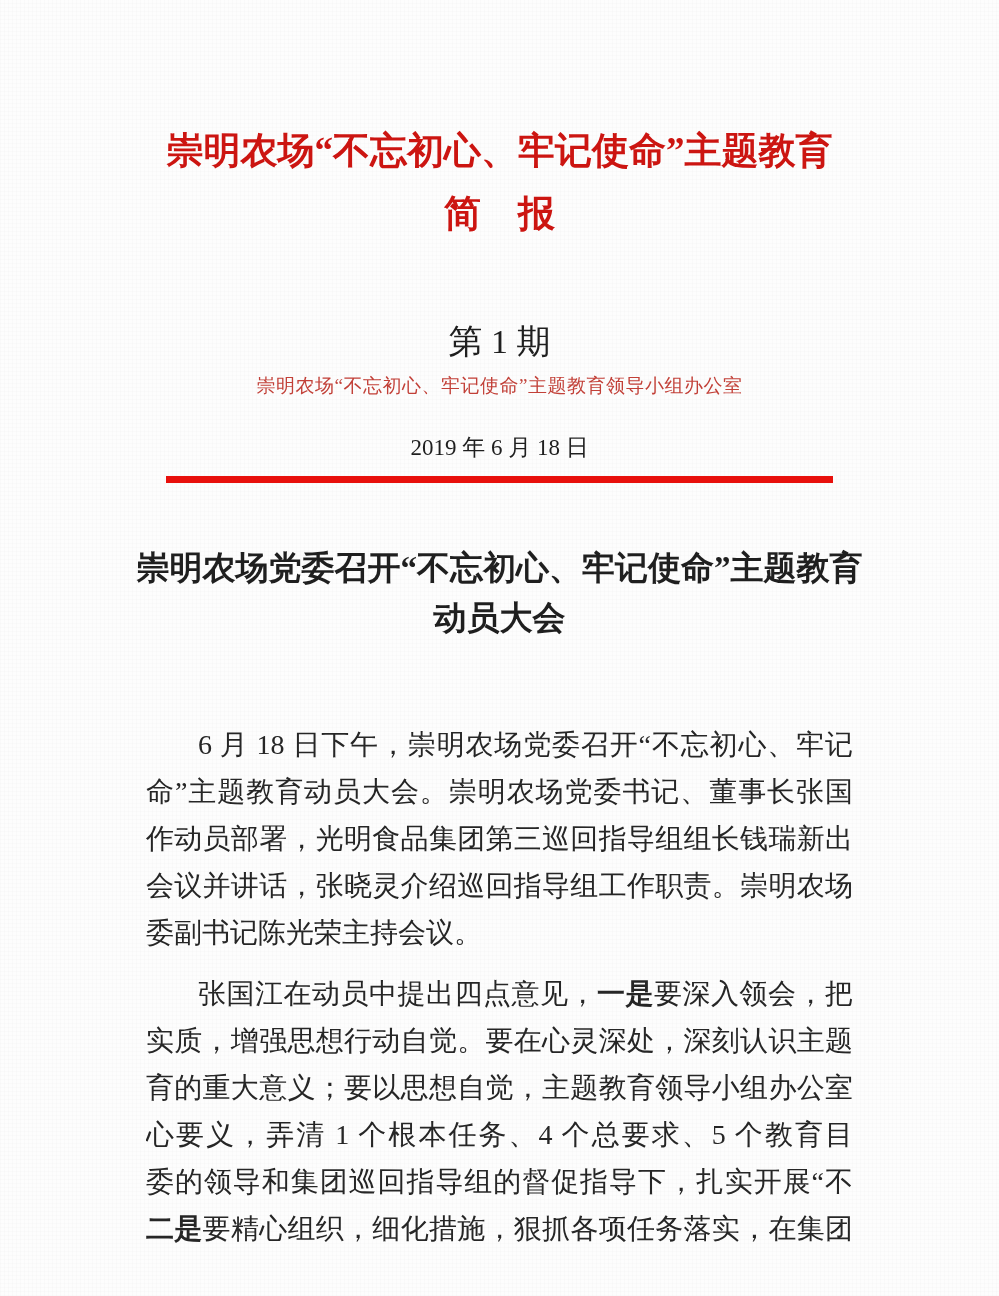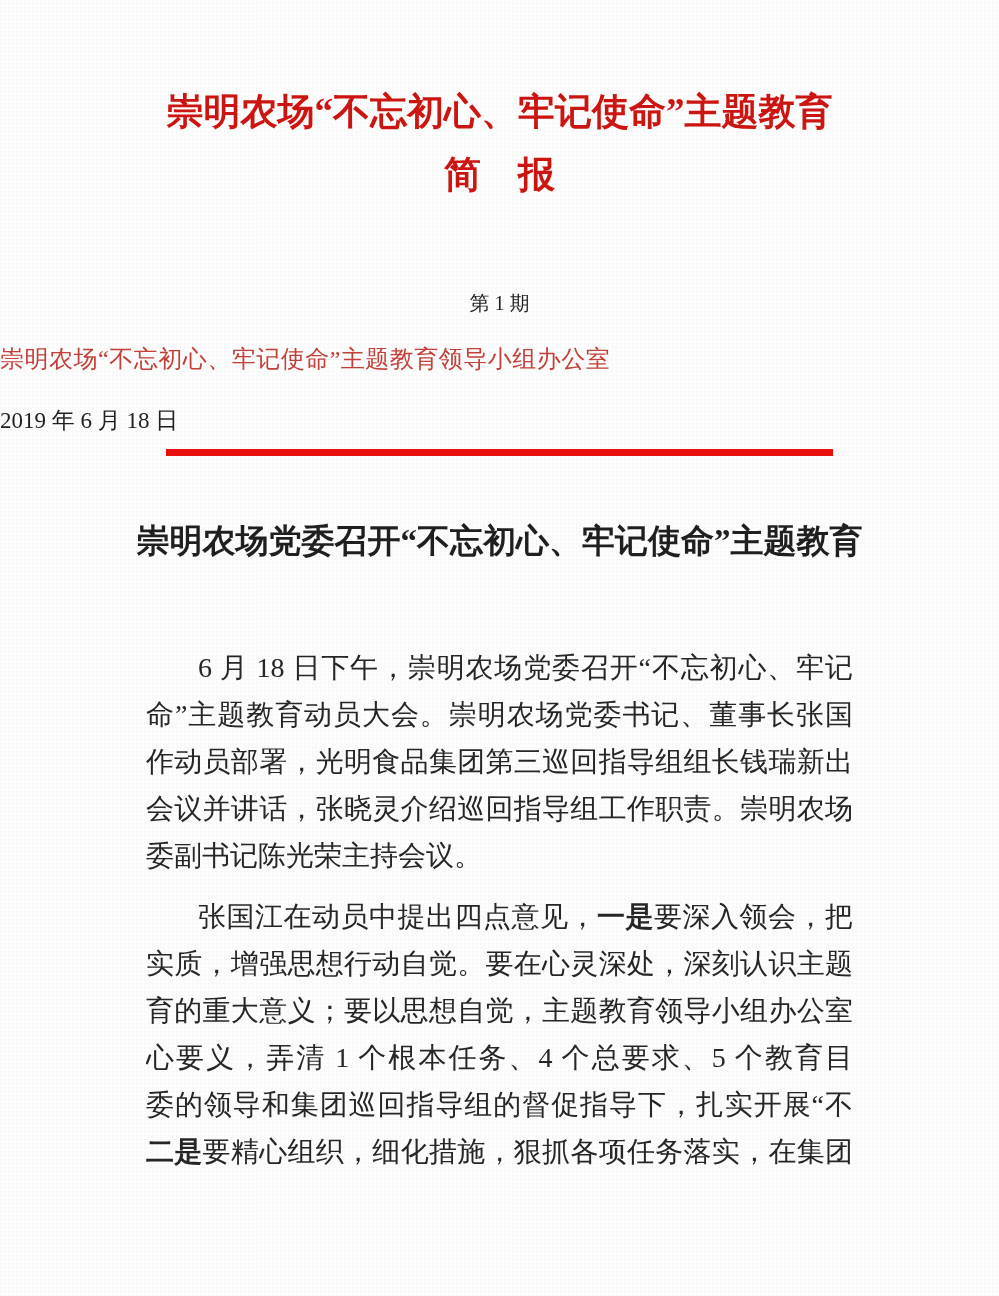--- a/index.html
+++ b/index.html
@@ -17,32 +17,33 @@
     background-color:#fdfdfd;
     background-image:
       repeating-linear-gradient(0deg, rgba(190,190,190,0.05) 0 1px, transparent 1px 4px),
       repeating-linear-gradient(90deg, rgba(190,190,190,0.05) 0 1px, transparent 1px 4px);
     font-family:"Liberation Serif","DejaVu Serif",serif;
   }
   .doc-title{
     padding-top:80px; text-align:center;
     font-size:37px; line-height:63px; font-weight:bold;
     color:var(--title-red);
+    margin-top:39px;
   }
   .issue{
     margin-top:80px; text-align:center;
-    font-size:20px; line-height:34px; color:var(--ink);
+    font-size:34px; line-height:34px; color:var(--ink);
   }
   .office{
-    margin-top:24px; text-align:left;
-    font-size:24px; line-height:30px; color:var(--office-red);
+    margin-top:12px; text-align:center;
+    font-size:19px; line-height:30px; color:var(--office-red);
     letter-spacing:0.5px;
   }
   .date{
-    margin-top:32px; 
+    margin-top:32px; text-align:center;
     font-size:23px; line-height:30px; color:var(--ink);
   }
   .rule{
     margin:13px auto 0; width:667px; height:7px;
     background:var(--rule-red);
   }
   .heading{
     margin-top:60px; text-align:center;
     font-size:33px; line-height:50px; font-weight:bold; color:var(--ink);
   }
@@ -72,20 +73,21 @@
   <div class="issue">第 1 期</div>
 
   <div class="office">崇明农场“不忘初心、牢记使命”主题教育领导小组办公室</div>
 
   <div class="date">2019 年 6 月 18 日</div>
 
   <div class="rule"></div>
 
   <div class="heading">
     <div>崇明农场党委召开“不忘初心、牢记使命”主题教育</div>
+    <div>动员大会</div>
   </div>
 
   <div class="body-wrap" id="article-body">
       <div class="para">
         <div class="line indent"><span class="">6 月 18 日下午，崇明农场党委召开“不忘初心、牢记使</span></div>
         <div class="line"><span class="">命”主题教育动员大会。崇明农场党委书记、董事长张国江</span></div>
         <div class="line"><span class="">作动员部署，光明食品集团第三巡回指导组组长钱瑞新出席</span></div>
         <div class="line"><span class="">会议并讲话，张晓灵介绍巡回指导组工作职责。崇明农场党</span></div>
         <div class="line lastline"><span class="">委副书记陈光荣主持会议。</span></div>
       </div>

